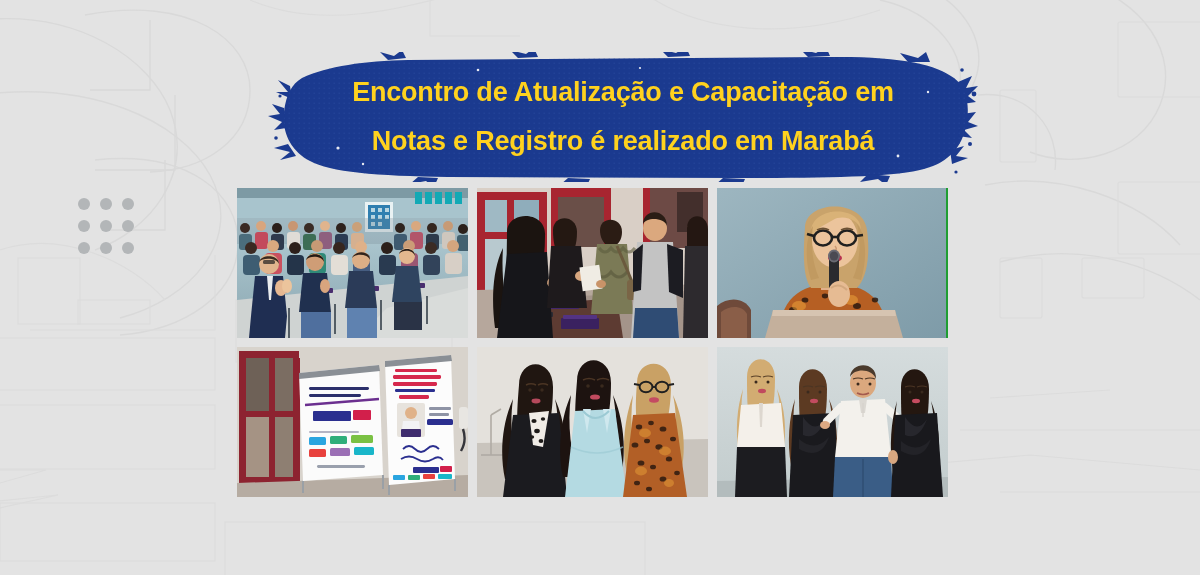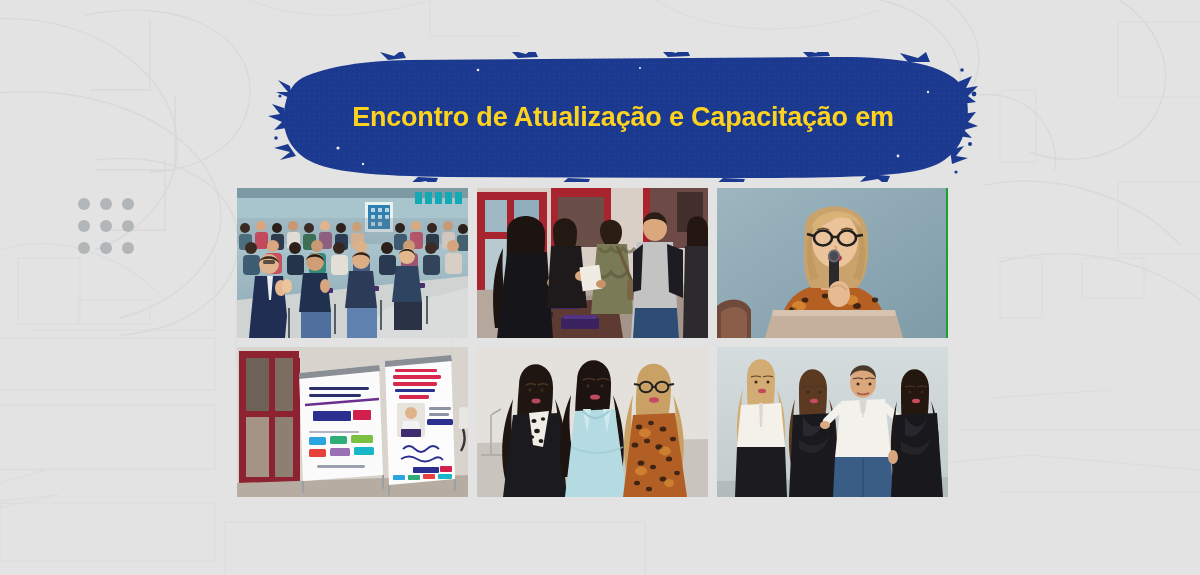--- a/index.html
+++ b/index.html
@@ -233,20 +233,21 @@
       <circle fill="#e8eaf2" cx="70" cy="96" r="1.6"></circle>
       <circle fill="#e8eaf2" cx="95" cy="112" r="1.2"></circle>
       <circle fill="#e8eaf2" cx="210" cy="18" r="1.3"></circle>
       <circle fill="#e8eaf2" cx="372" cy="16" r="1.1"></circle>
       <circle fill="#e8eaf2" cx="630" cy="104" r="1.4"></circle>
       <circle fill="#e8eaf2" cx="660" cy="40" r="1.2"></circle>
     </svg>
 
     <div class="title-text">
       <span>Encontro de Atualização e Capacitação em</span>
+      <span>Notas e Registro é realizado em Marabá</span>
     </div>
   </div>
 
   <div class="gallery">
 
     <div class="photo">
       <svg viewBox="0 0 231 150" preserveAspectRatio="none" aria-hidden="true">
         <defs>
           <linearGradient id="g1wall" x1="0" y1="0" x2="0" y2="1">
             <stop offset="0%" stop-color="#bcd6de"></stop>

